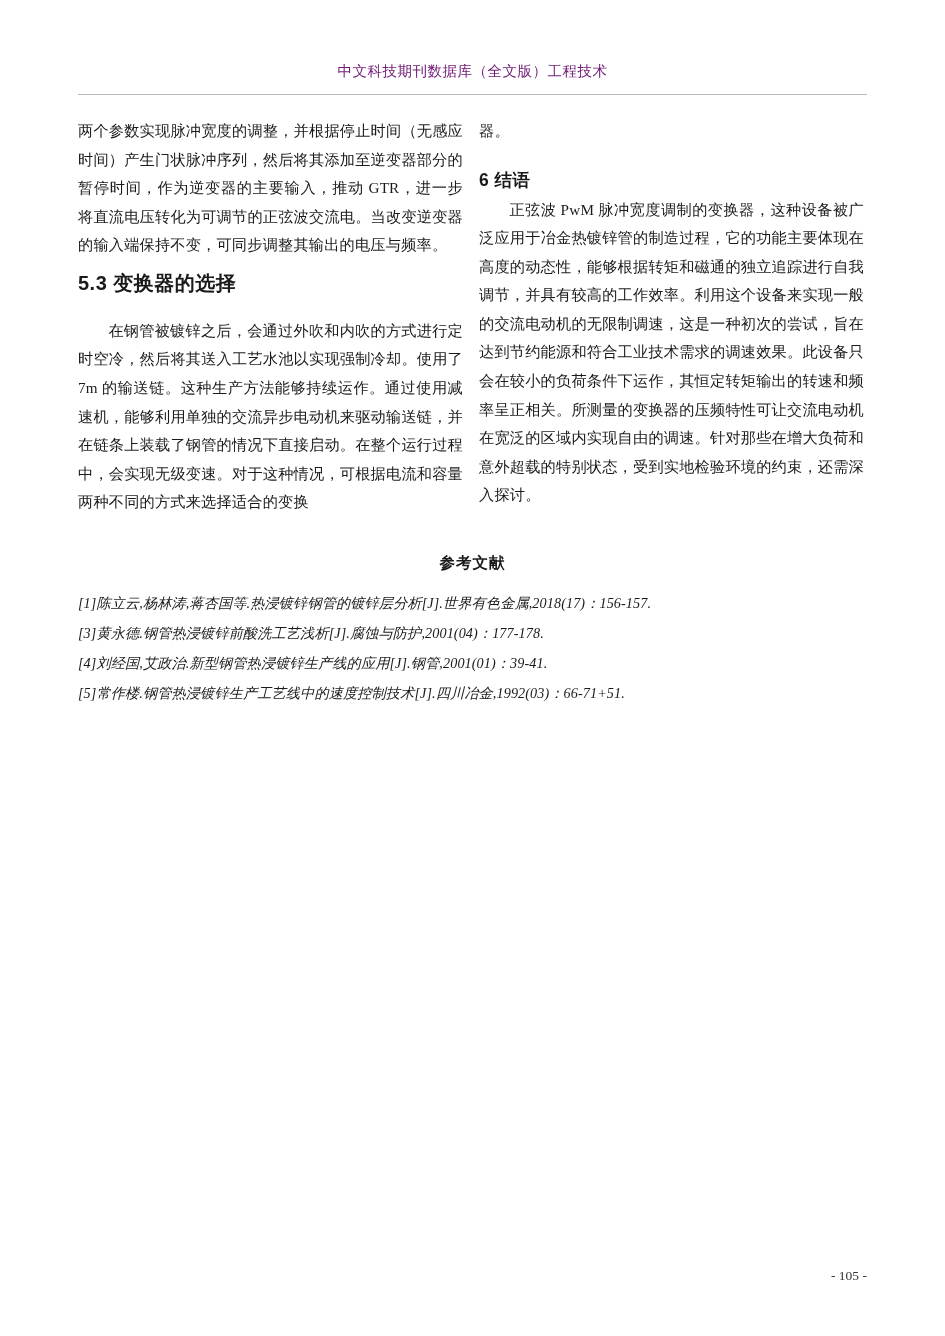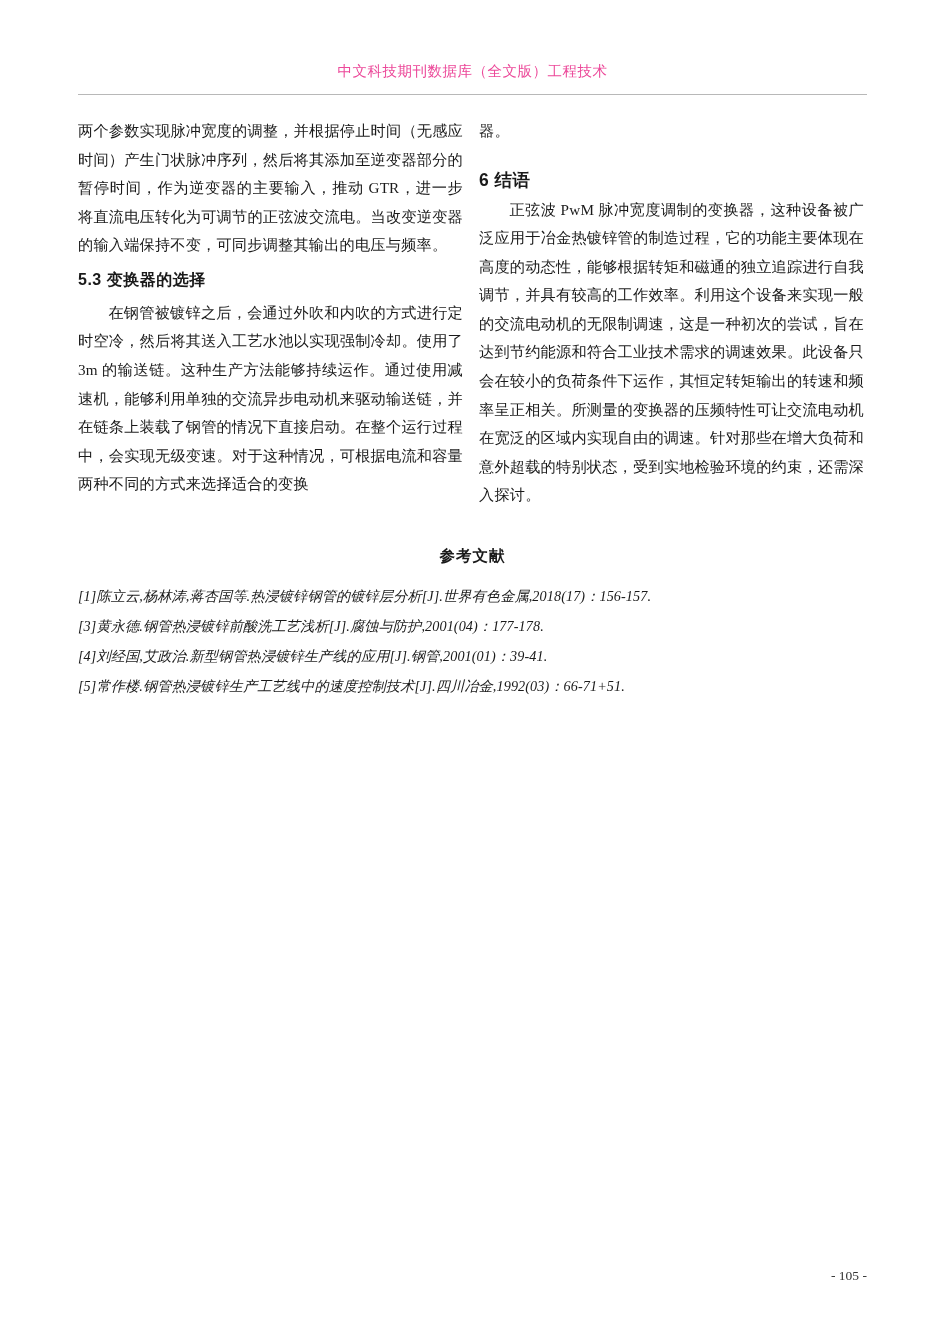--- a/index.html
+++ b/index.html
@@ -21,21 +21,21 @@
     height: 1336px;
     box-sizing: border-box;
     padding: 0 78px;
   }
   
   .header {
     text-align: center;
     font-size: 14.5px;
     letter-spacing: 0.5px;
     padding-top: 62px;
-    color: #ec4899;
+    color: #701a75;
     font-family: Liberation Serif, serif;
   }
   .header-rule {
     margin-top: 13px;
     border-bottom: 1px solid #b8b8b8;
     width: 100%;
   }
   
   .columns {
     display: flex;
@@ -52,23 +52,23 @@
     line-height: 1.88;
     text-align: justify;
     text-justify: inter-ideograph;
     text-indent: 0;
     letter-spacing: 0.2px;
   }
   p.indent {
     text-indent: 2em;
   }
   h3.sec-head {
-    font-size: 16px;
+    font-size: 20px;
     font-weight: bold;
-    margin: 10px 0 8px 0;
+    margin: 10px 0 20px 0;
     letter-spacing: 0.5px;
     font-family: "Liberation Sans", sans-serif;
   }
   h2.sec-head-major {
     font-size: 17.5px;
     font-weight: bold;
     margin: 22px 0 4px 0;
     letter-spacing: 0.5px;
     font-family: "Liberation Sans", sans-serif;
   }
@@ -107,21 +107,21 @@
   <div class="header">
     <div>中文科技期刊数据库（全文版）工程技术</div>
     <div class="header-rule"></div>
   </div>
 
   <div class="columns">
 
     <div class="col">
       <p class="body-text">两个参数实现脉冲宽度的调整，并根据停止时间（无感应时间）产生门状脉冲序列，然后将其添加至逆变器部分的暂停时间，作为逆变器的主要输入，推动 GTR，进一步将直流电压转化为可调节的正弦波交流电。当改变逆变器的输入端保持不变，可同步调整其输出的电压与频率。</p>
       <h3 class="sec-head">5.3 变换器的选择</h3>
-      <p class="body-text indent">在钢管被镀锌之后，会通过外吹和内吹的方式进行定时空冷，然后将其送入工艺水池以实现强制冷却。使用了 3m 的输送链。这种生产方法能够持续运作。通过使用减速机，能够利用单独的交流异步电动机来驱动输送链，并在链条上装载了钢管的情况下直接启动。在整个运行过程中，会实现无级变速。对于这种情况，可根据电流和容量两种不同的方式来选择适合的变换</p>
+      <p class="body-text indent">在钢管被镀锌之后，会通过外吹和内吹的方式进行定时空冷，然后将其送入工艺水池以实现强制冷却。使用了 7m 的输送链。这种生产方法能够持续运作。通过使用减速机，能够利用单独的交流异步电动机来驱动输送链，并在链条上装载了钢管的情况下直接启动。在整个运行过程中，会实现无级变速。对于这种情况，可根据电流和容量两种不同的方式来选择适合的变换</p>
     </div>
 
     <div class="col">
       <p class="body-text">器。</p>
       <h2 class="sec-head-major">6  结语</h2>
       <p class="body-text indent">正弦波 PwM 脉冲宽度调制的变换器，这种设备被广泛应用于冶金热镀锌管的制造过程，它的功能主要体现在高度的动态性，能够根据转矩和磁通的独立追踪进行自我调节，并具有较高的工作效率。利用这个设备来实现一般的交流电动机的无限制调速，这是一种初次的尝试，旨在达到节约能源和符合工业技术需求的调速效果。此设备只会在较小的负荷条件下运作，其恒定转矩输出的转速和频率呈正相关。所测量的变换器的压频特性可让交流电动机在宽泛的区域内实现自由的调速。针对那些在增大负荷和意外超载的特别状态，受到实地检验环境的约束，还需深入探讨。</p>
     </div>
 
   </div>
 

